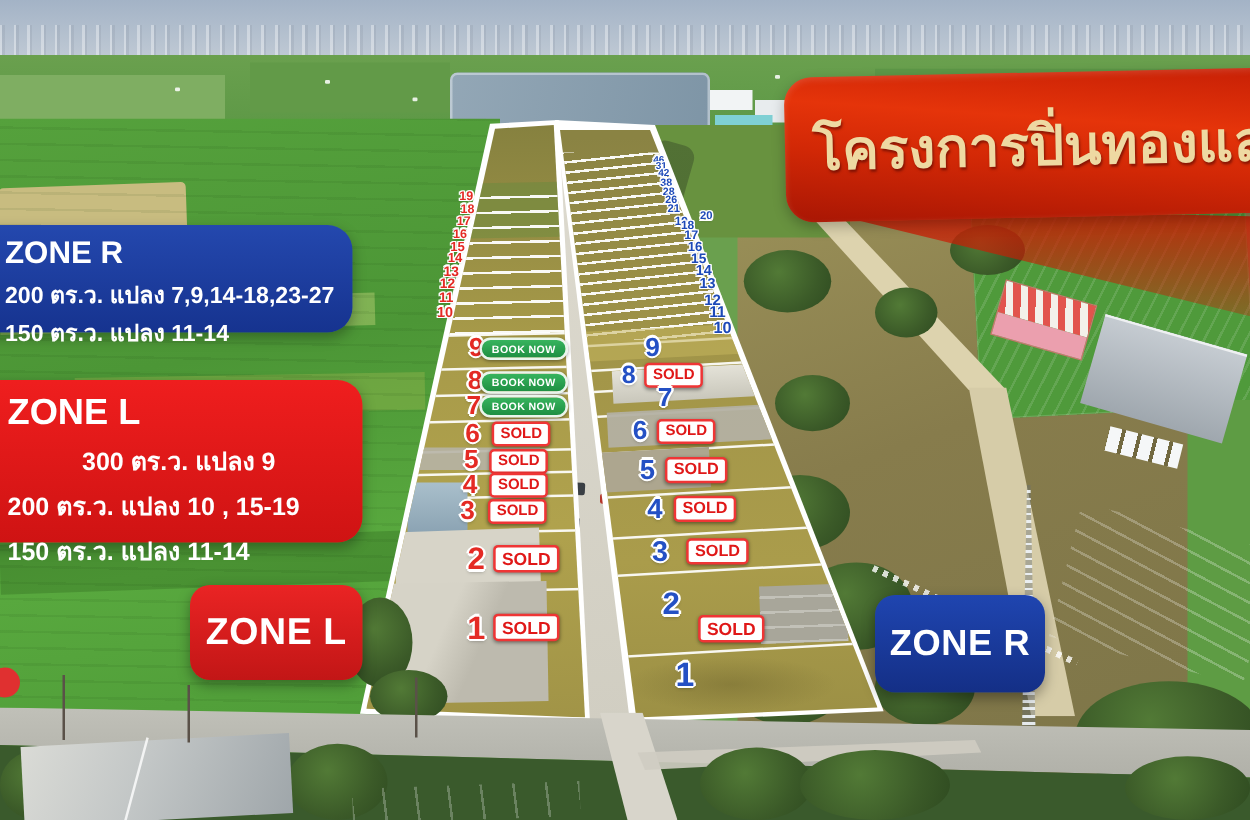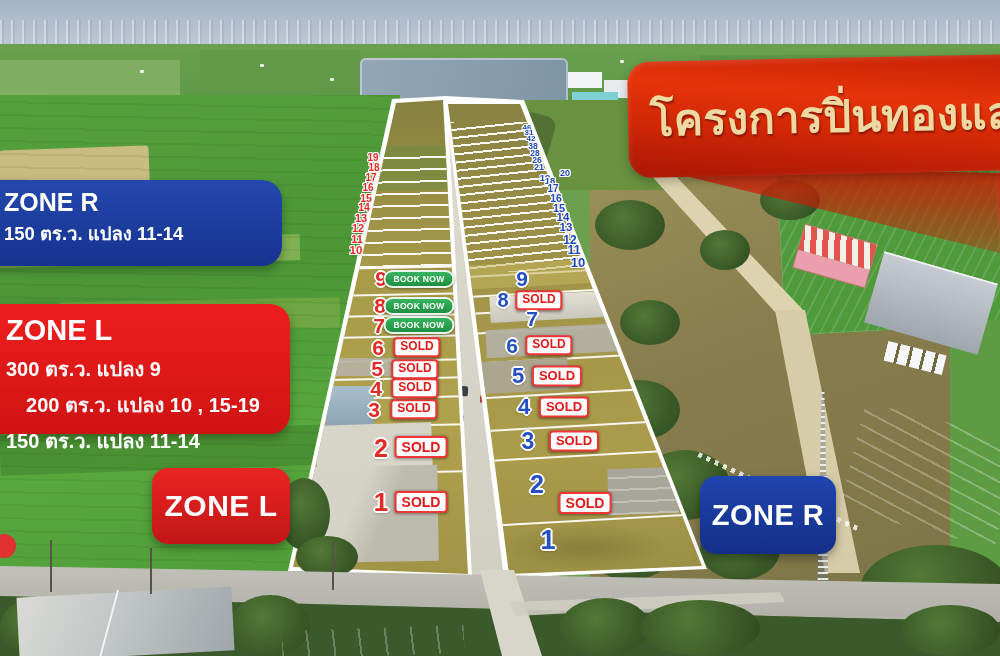--- a/index.html
+++ b/index.html
@@ -271,28 +271,29 @@
        background:linear-gradient(185deg,#c61f05,#e5340a 35%,#d22806 60%,#a81604);
        box-shadow:0 4px 10px rgba(0,0,0,.25), inset 0 2px 6px rgba(255,255,255,.15);
        display:flex;align-items:center;">
     <div style="padding-left:22px;font-size:44px;font-weight:800;color:#eed9a2;white-space:nowrap;
          text-shadow:1px 2px 2px rgba(60,0,0,.5);">โครงการปิ่นทองแลนด์</div>
   </div>
 
   <div class="infobox" style="left:-30px;top:180px;width:312px;height:86px;border-radius:20px;
        background:linear-gradient(#2448ae,#16338f);padding:8px 10px 8px 34px;box-sizing:border-box;">
     <div class="ib-title" style="font-size:25px;">ZONE R</div>
+    <div class="ib-line" style="font-size:18.5px;margin-top:4px;white-space:nowrap;">200 ตร.ว. แปลง 7,9,14-18,23-27</div>
     <div class="ib-line" style="font-size:18.5px;margin-top:2px;white-space:nowrap;">150 ตร.ว.  แปลง 11-14</div>
   </div>
 
   <div class="infobox" style="left:-26px;top:304px;width:316px;height:130px;border-radius:20px;
        background:linear-gradient(#ef1e1e,#cf1313);padding:10px 10px 8px 32px;box-sizing:border-box;">
     <div class="ib-title" style="font-size:29px;">ZONE L</div>
-    <div class="ib-line" style="font-size:20px;margin-top:6px;white-space:nowrap;">300 ตร.ว. แปลง 9</div>
-    <div class="ib-line" style="font-size:20px;margin-top:4px;white-space:nowrap;text-align:center;">200 ตร.ว. แปลง 10 , 15-19</div>
+    <div class="ib-line" style="font-size:20px;margin-top:6px;white-space:nowrap;text-align:center;">300 ตร.ว. แปลง 9</div>
+    <div class="ib-line" style="font-size:20px;margin-top:4px;white-space:nowrap;">200 ตร.ว. แปลง 10 , 15-19</div>
     <div class="ib-line" style="font-size:20px;margin-top:4px;white-space:nowrap;">150 ตร.ว.  แปลง 11-14</div>
   </div>
 
   <div class="zbadge" style="left:152px;top:468px;width:138px;height:76px;border-radius:16px;font-size:30px;
        background:linear-gradient(#ea2424,#c21616);">ZONE L</div>
   <div class="zbadge" style="left:700px;top:476px;width:136px;height:78px;border-radius:16px;font-size:29px;
        background:linear-gradient(#1f45b0,#142f86);">ZONE R</div>
 
 </div>
 

